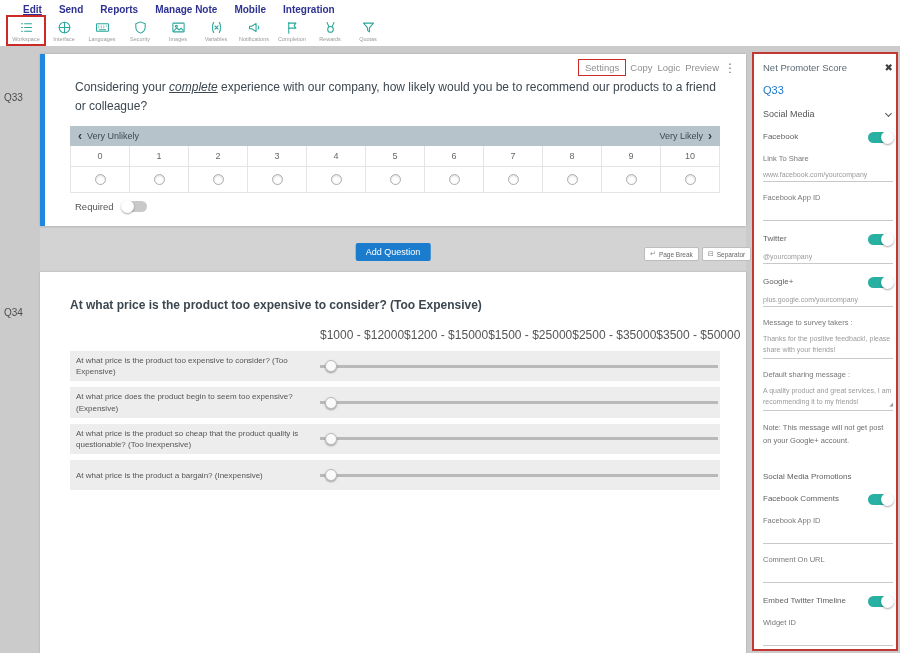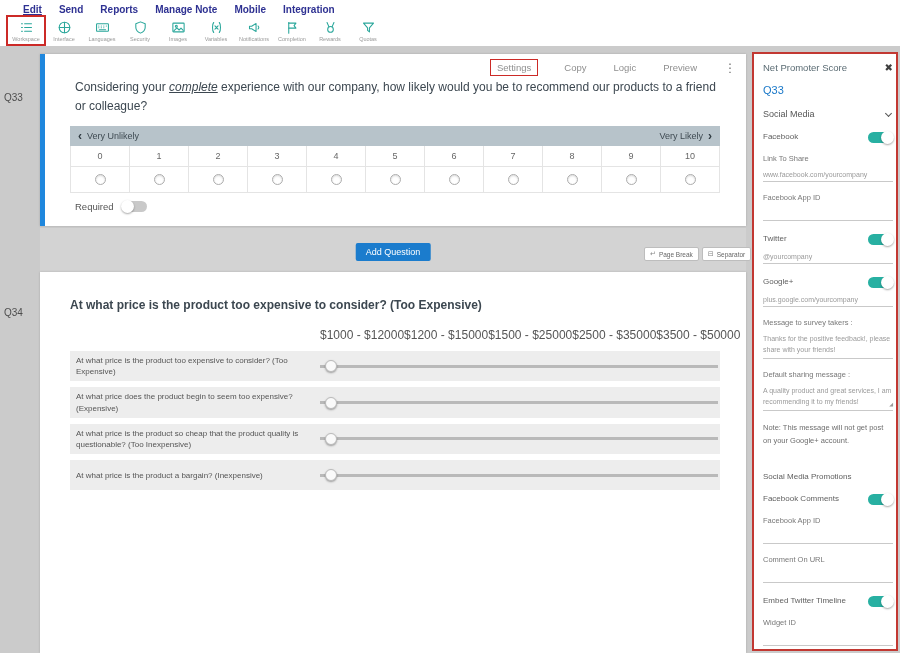--- a/index.html
+++ b/index.html
@@ -23,21 +23,21 @@
 .canvas{position:absolute;top:46px;left:0;width:753px;height:607px;background:#cbcbcb}
 .qtag{position:absolute;font-size:10px;color:#4d4d4d}
 #q33tag{left:4px;top:46px}
 #q34tag{left:4px;top:261px}
 .insert-band{position:absolute;left:40px;top:182px;width:706px;height:44px;background:#d3d3d3}
 .card{position:absolute;left:40px;width:706px;background:#fff;box-shadow:0 0 2px rgba(0,0,0,.18)}
 #q33card{top:8px;height:172px;border-left:5px solid #1f87dd}
 #q34card{top:226px;height:381px}
 
 
-.actions{position:absolute;top:6px;right:10px;display:flex;align-items:center;gap:27px}
+.actions{position:absolute;top:6px;right:10px;display:flex;align-items:center;gap:5px}
 .action{font-size:9.5px;color:#8f8f8f;cursor:pointer;white-space:nowrap}
 .action.settings{outline:1.5px solid #cc2a27;padding:2px 6px}
 .kebab{font-size:12px;color:#6f6f6f;cursor:pointer}
 .qtext{margin:24px 30px 0 30px;font-size:12px;color:#3c4750;line-height:1.55}
 .qtext .em{font-style:italic;text-decoration:underline}
 .nps{margin:11px 26px 0 25px}
 .nps-head{height:20px;background:#b7c3ca;display:flex;align-items:center;justify-content:space-between;padding:0 8px;font-size:9px;color:#3e4a52}
 .nps-side{display:flex;align-items:center;gap:5px;cursor:pointer}
 .nps-arrow{font-size:12px;font-weight:700;color:#2f3a41}
 .nps-grid{display:grid;grid-template-columns:repeat(11,1fr);border-left:1px solid #e4e4e4}

